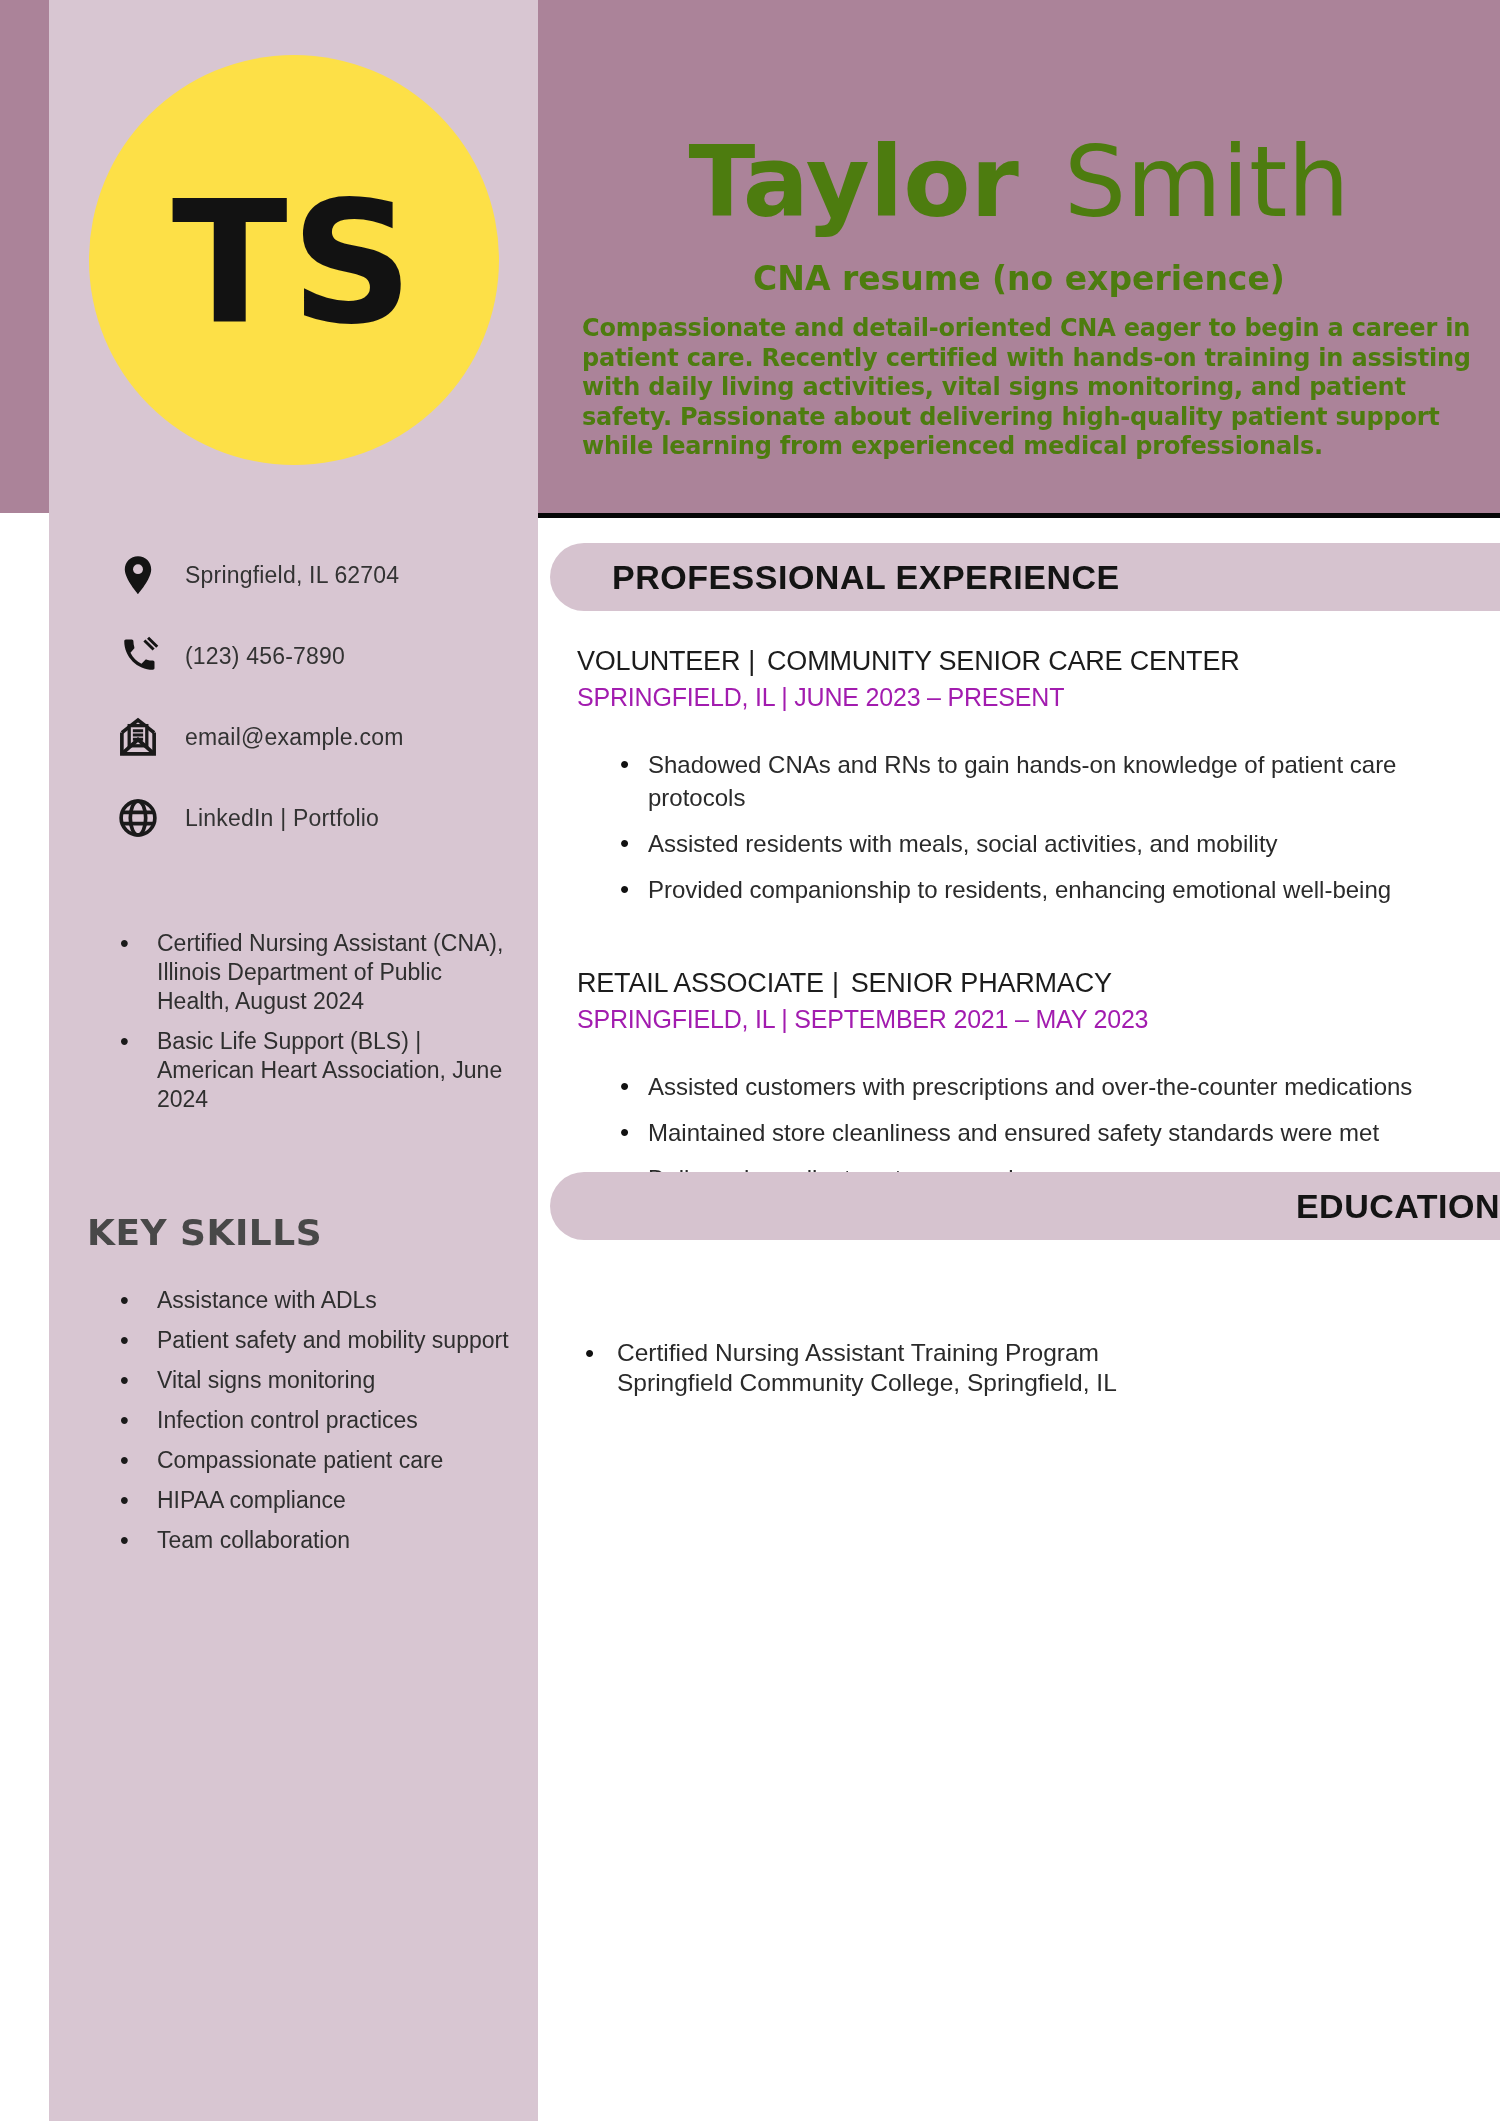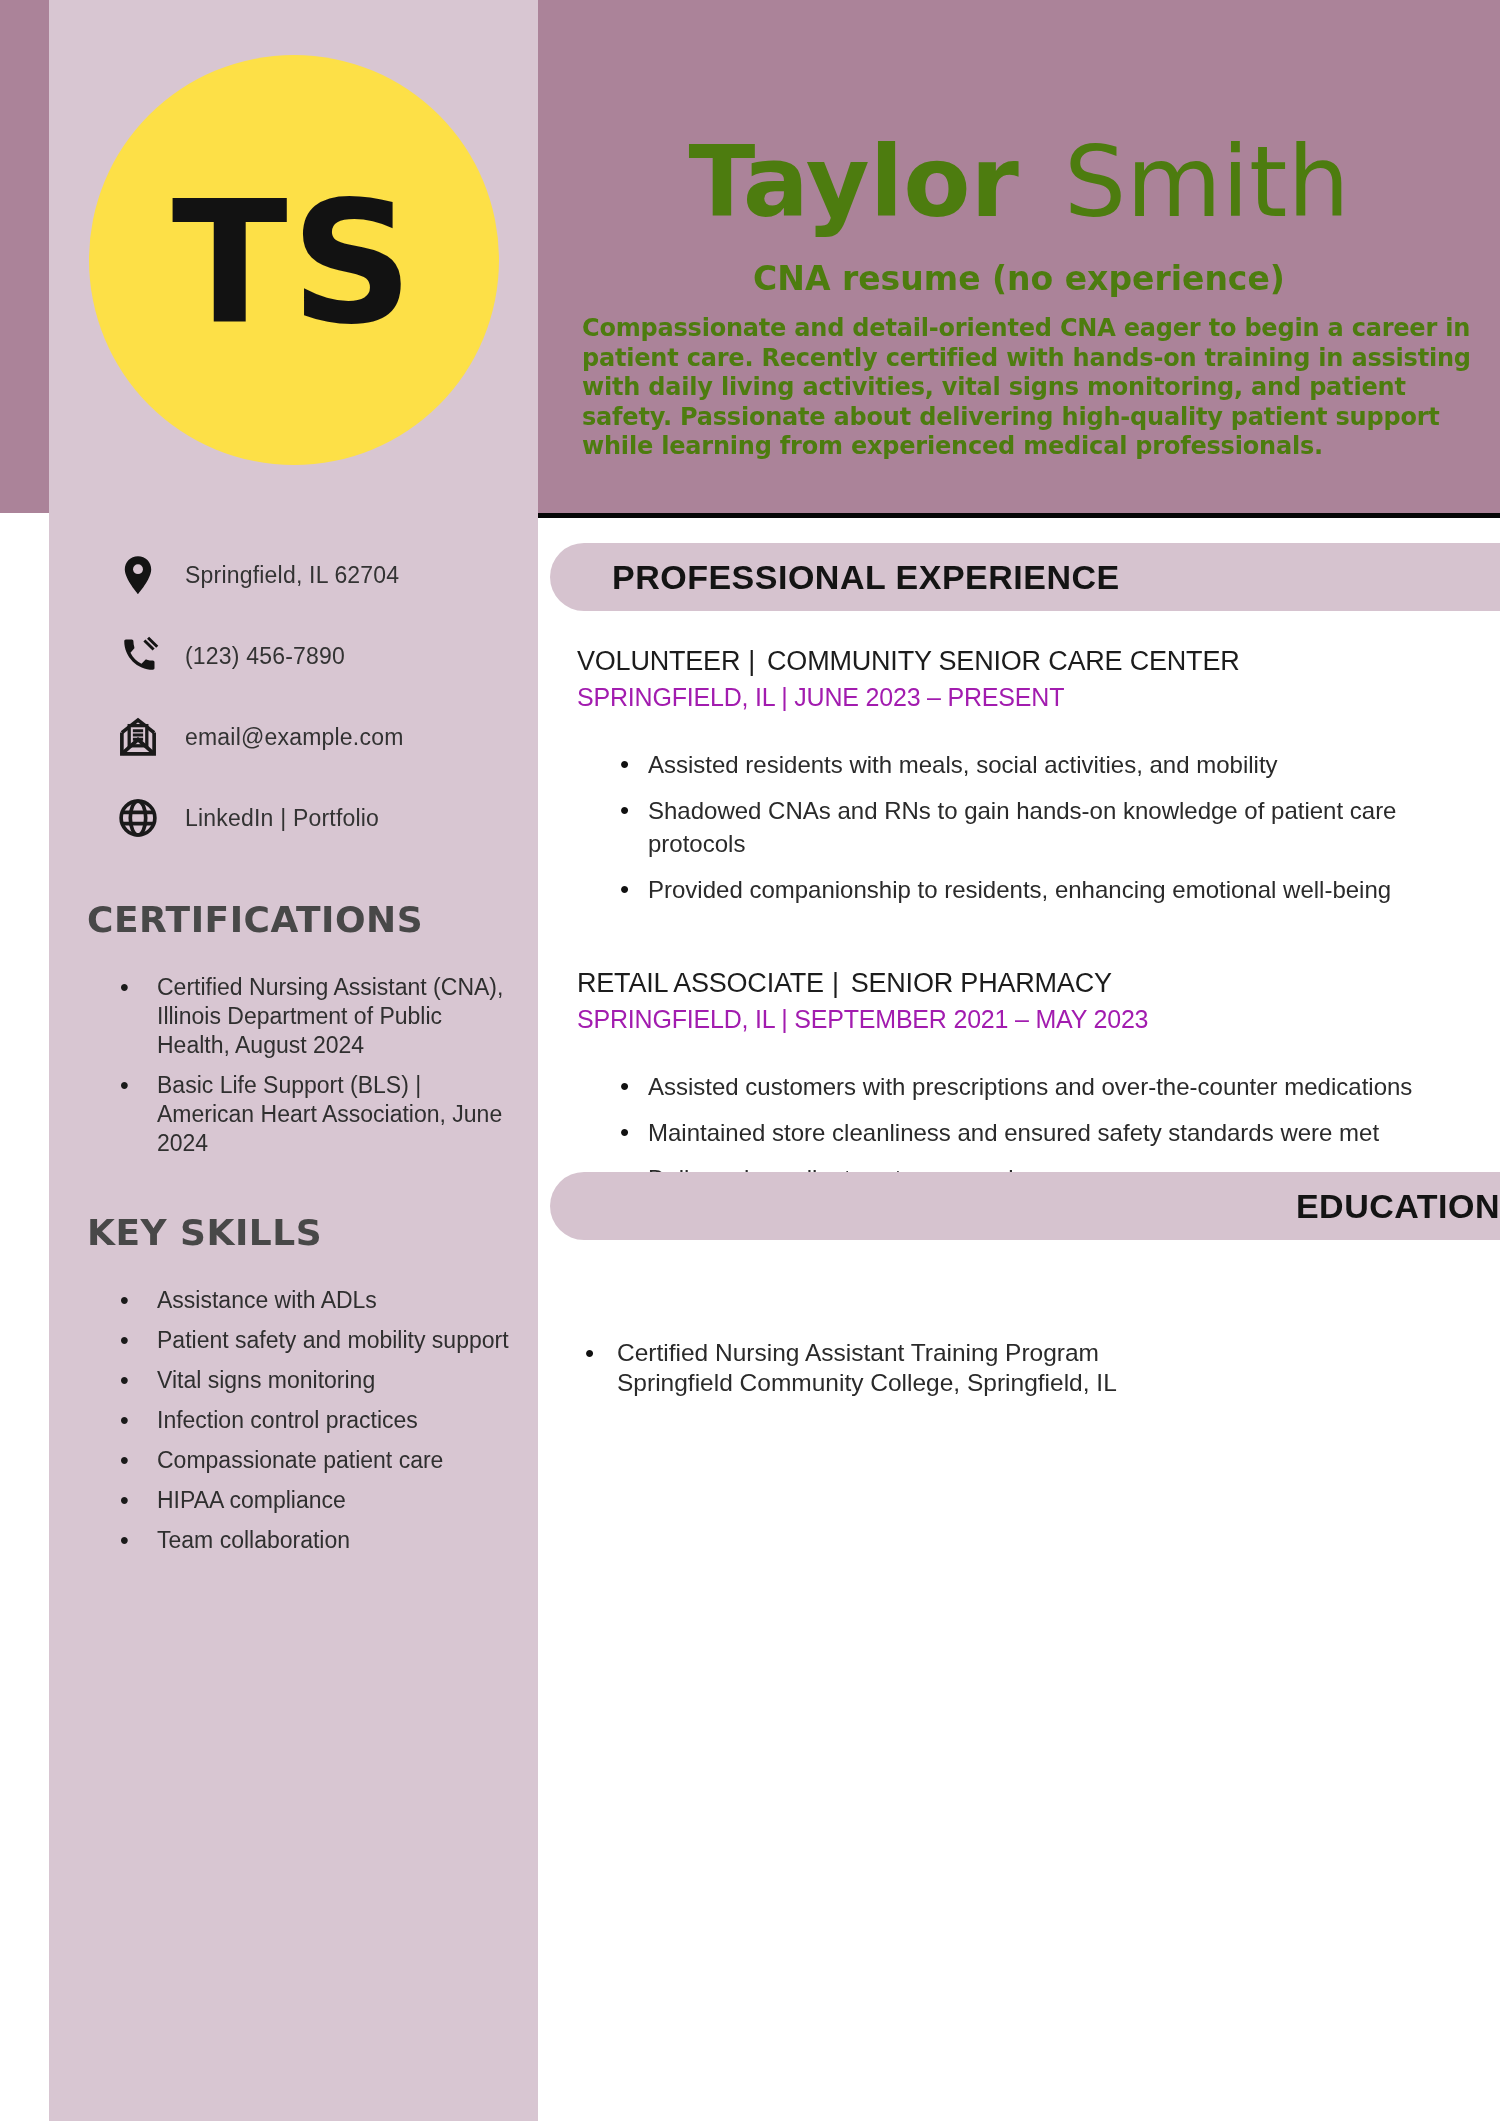--- a/index.html
+++ b/index.html
@@ -200,21 +200,20 @@
               <circle class="icon-stroke" cx="12" cy="12" r="9.2" stroke-width="2.4"></circle>
               <ellipse class="icon-stroke" cx="12" cy="12" rx="4.2" ry="9.2" stroke-width="2.2"></ellipse>
               <path class="icon-stroke" d="M3.4 8.9h17.2M3.4 15.1h17.2" stroke-width="2.2"></path>
             </svg>
         </span>
         <span class="contact-text">LinkedIn | Portfolio</span>
       </div>
     </div>
 
     <div class="side-block-certs">
-      <h2 class="side-heading">CERTIFICATIONS</h2>
       <ul class="side-list">
         <li>Certified Nursing Assistant (CNA), Illinois Department of Public Health, August 2024</li>
         <li>Basic Life Support (BLS) | American Heart Association, June 2024</li>
       </ul>
     </div>
 
     <div class="side-block-skills">
       <h2 class="side-heading">KEY SKILLS</h2>
       <ul class="side-list">
         <li>Assistance with ADLs</li>
@@ -231,22 +230,22 @@
   <div class="section-bar section-bar-experience">
     <span class="section-bar-title">PROFESSIONAL EXPERIENCE</span>
   </div>
 
   <div class="job job-1">
     <div class="job-title">
       <span>VOLUNTEER</span><span class="job-sep">|</span><span>COMMUNITY SENIOR CARE CENTER</span>
     </div>
     <div class="job-meta">SPRINGFIELD, IL | JUNE 2023 – PRESENT</div>
     <ul class="job-bullets">
+      <li>Shadowed CNAs and RNs to gain hands-on knowledge of patient care protocols</li>
       <li>Assisted residents with meals, social activities, and mobility</li>
-      <li>Shadowed CNAs and RNs to gain hands-on knowledge of patient care protocols</li>
       <li>Provided companionship to residents, enhancing emotional well-being</li>
     </ul>
   </div>
 
   <div class="job job-2">
     <div class="job-title">
       <span>RETAIL ASSOCIATE</span><span class="job-sep">|</span><span>SENIOR PHARMACY</span>
     </div>
     <div class="job-meta">SPRINGFIELD, IL | SEPTEMBER 2021 – MAY 2023</div>
     <ul class="job-bullets">

